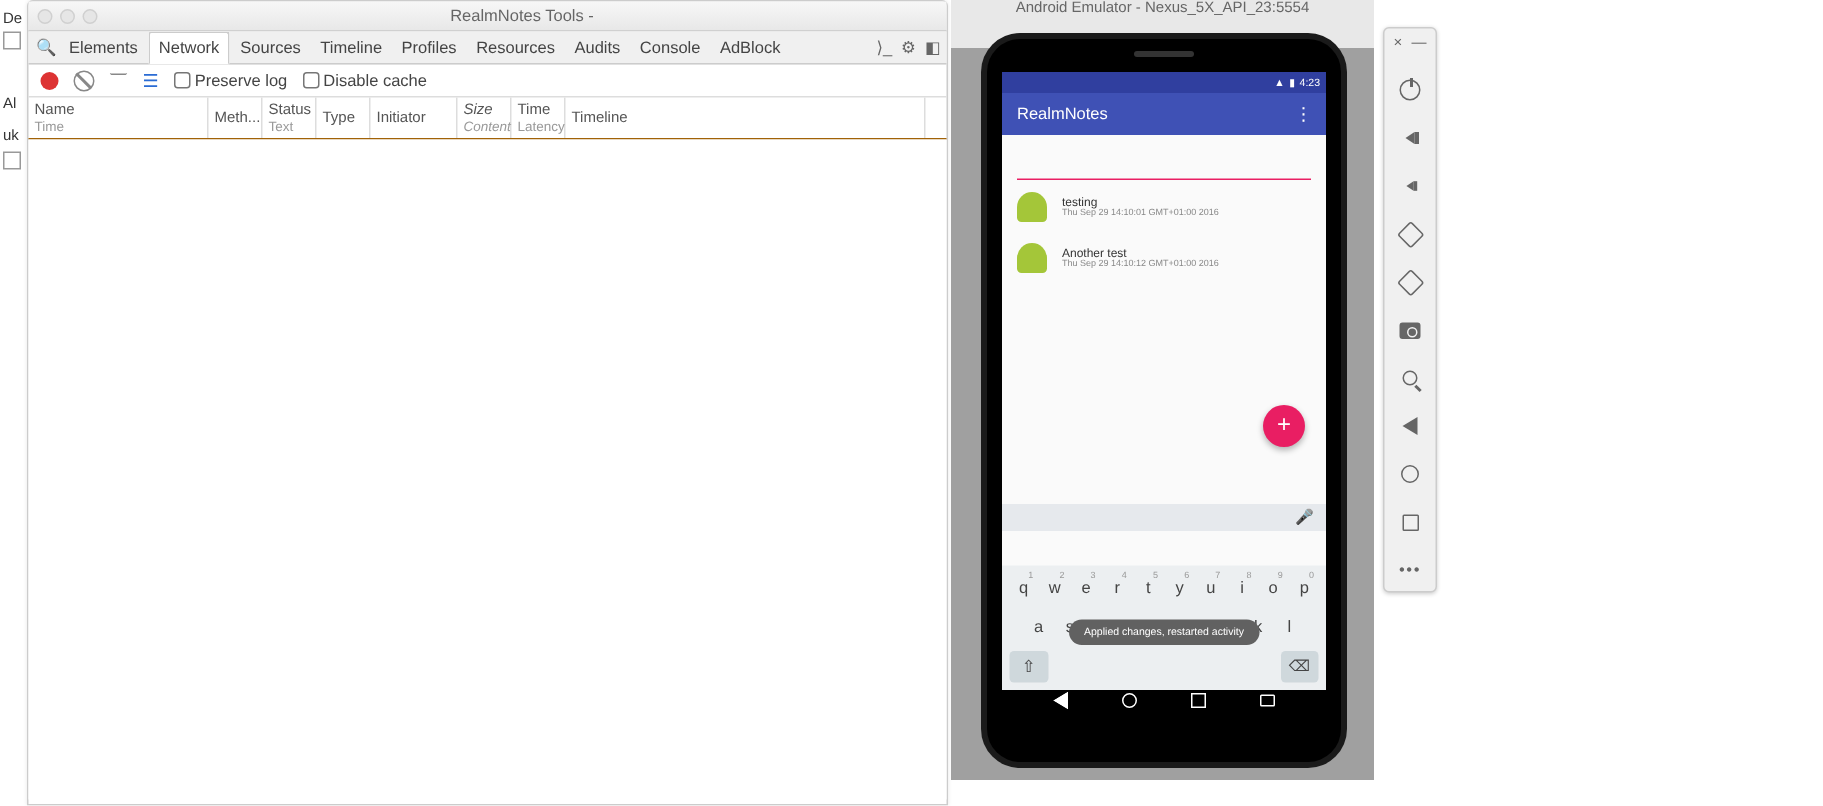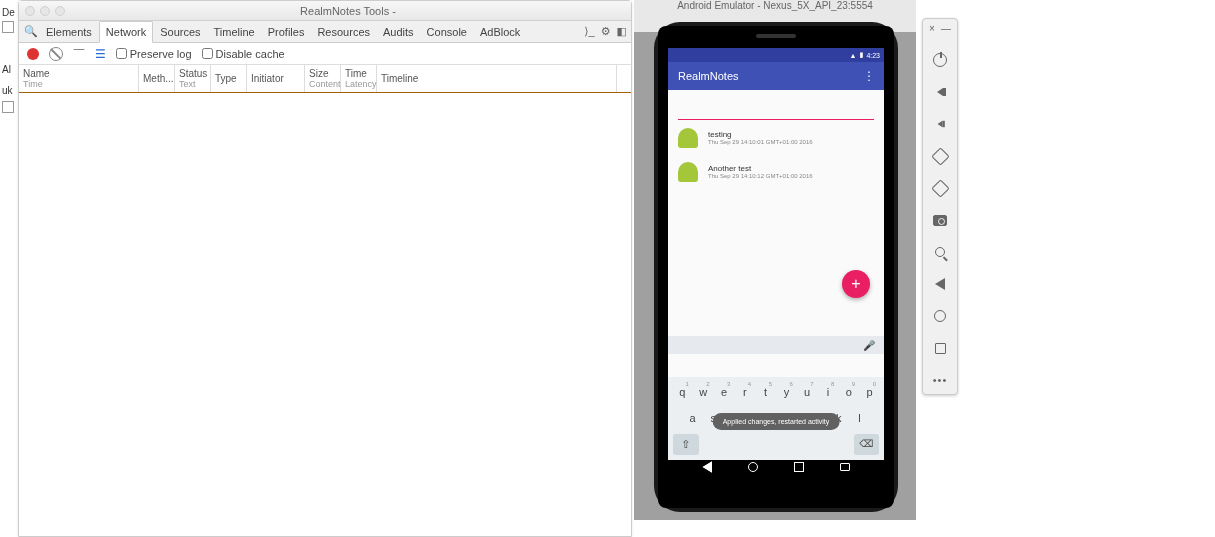--- a/index.html
+++ b/index.html
@@ -24,21 +24,21 @@
 .chk input{width:11px;height:11px}
 .net-header{display:flex;border-bottom:1px solid #a16207;font-size:10px;color:#555;height:28px}
 .nh{border-right:1px solid #ddd;padding:2px 4px;display:flex;flex-direction:column;justify-content:center}
 .nh .sub{font-size:9px;color:#999}
 .net-body{height:440px;background:#fff}
 .dt-status{position:absolute;bottom:0;left:0;right:0;height:20px;border-top:1px solid #ccc;background:#f3f3f3;display:flex;align-items:center;padding:0 6px;font-size:11px;color:#555;gap:4px}
 .warn{width:12px;height:12px;background:#f4b400;clip-path:polygon(50% 0,100% 100%,0 100%);position:relative}
 .emu-area{position:absolute;left:634px;top:0;width:282px;height:520px;background:#a0a0a0}
 .emu-title{position:absolute;top:0;left:0;right:0;height:32px;text-align:center;font-size:10px;color:#666;background:#e8e8e8}
 .phone{position:absolute;left:20px;top:22px;width:244px;height:490px;background:#1a1a1a;border-radius:26px;padding:4px}
-.phone-inner{width:100%;height:100%;background:#000;border-radius:8px;padding:22px 10px 34px}
+.phone-inner{width:100%;height:100%;background:#000;border-radius:22px;padding:22px 10px 34px}
 .speaker{position:absolute;top:12px;left:50%;transform:translateX(-50%);width:40px;height:4px;background:#333;border-radius:2px}
 .screen{width:100%;height:100%;background:#fafafa;position:relative;overflow:hidden}
 .statusbar{height:14px;background:#303f9f;display:flex;justify-content:flex-end;align-items:center;padding:0 4px;gap:3px;color:#fff;font-size:7px}
 .appbar{height:28px;background:#3f51b5;display:flex;align-items:center;padding:0 10px;color:#fff;font-size:11px;justify-content:space-between}
 .dots{font-size:12px;letter-spacing:-1px}
 .searchline{height:24px;margin:6px 10px 0;border-bottom:1.5px solid #e91e63}
 .note{display:flex;gap:8px;padding:6px 10px;align-items:center}
 .droid{width:22px;height:22px;position:relative}
 .droid-head{width:20px;height:10px;background:#a4c639;border-radius:10px 10px 0 0;position:absolute;top:2px}
 .droid-body{width:20px;height:10px;background:#a4c639;position:absolute;top:12px;border-radius:0 0 3px 3px}
@@ -144,21 +144,21 @@
       <div class="nh" style="width: 36px;">
         <span>Status</span>
         <span class="sub">Text</span>
       </div>
       <div class="nh" style="width: 36px;">
         <span>Type</span>
       </div>
       <div class="nh" style="width: 58px;">
         <span>Initiator</span>
       </div>
-      <div class="nh" style="width: 36px;">
+      <div class="nh" style="width: 36px; font-style: italic;">
         <span>Size</span>
         <span class="sub">Content</span>
       </div>
       <div class="nh" style="width: 36px;">
         <span>Time</span>
         <span class="sub">Latency</span>
       </div>
       <div class="nh" style="width: 240px;">
         <span>Timeline</span>
       </div>

